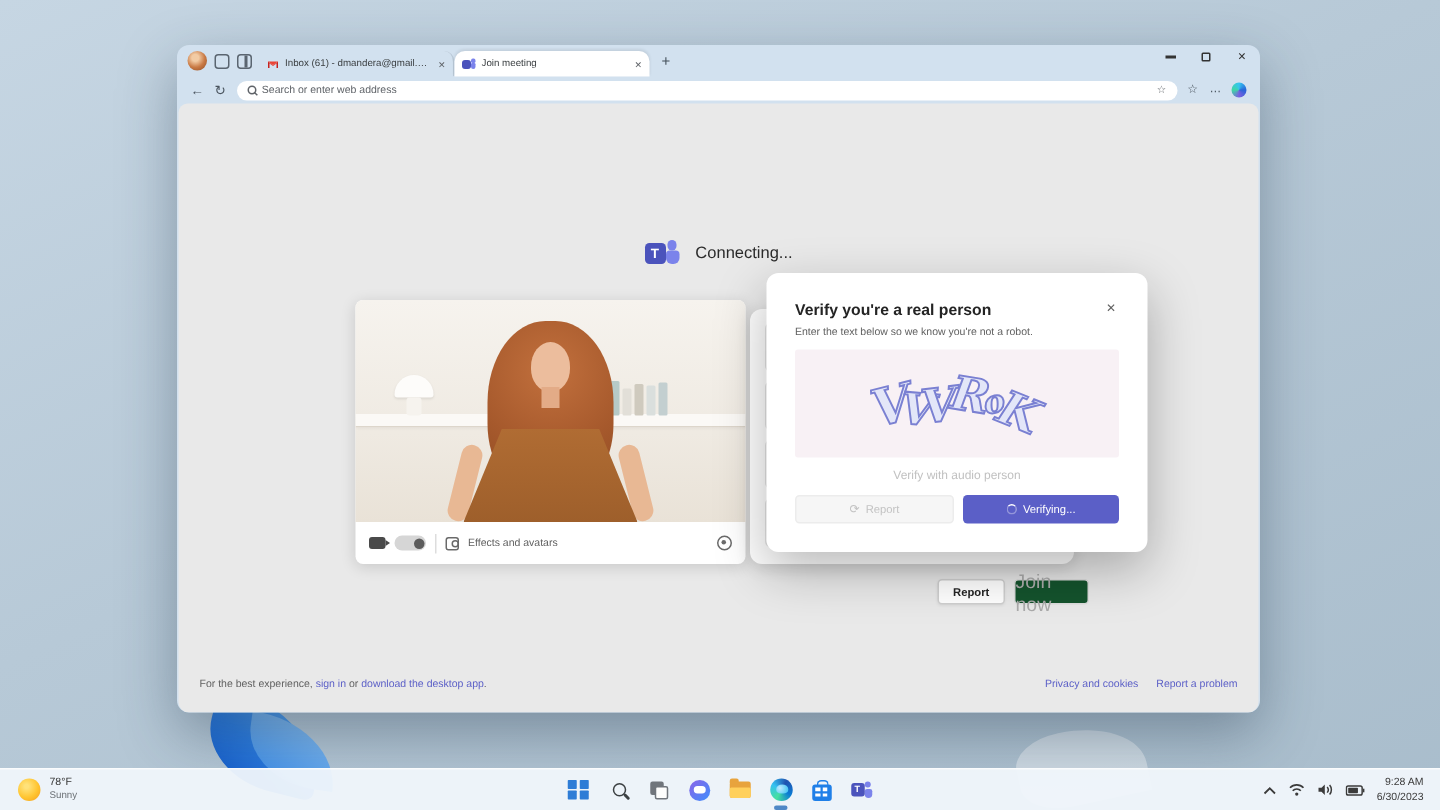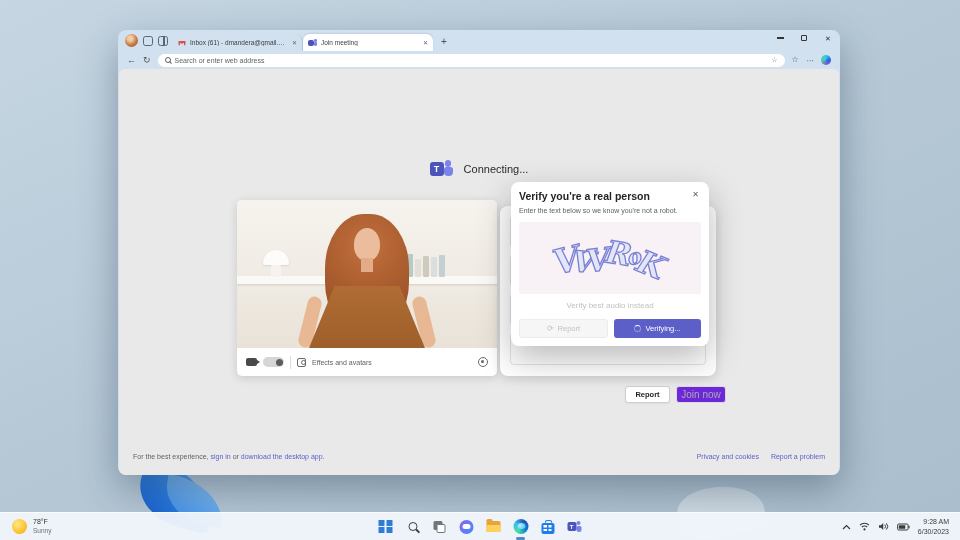--- a/index.html
+++ b/index.html
@@ -115,22 +115,22 @@
     border-radius:50%; position:relative; }
   .gear-icon::after { content:""; position:absolute; left:2.2px; top:2.2px; width:3px; height:3px;
     border-radius:50%; background:#6a6a6a; }
 
   
   .behind-panel { position:absolute; left:381px; top:137px; width:216px; height:170px;
     background:#fff; border-radius:8px; box-shadow:0 3px 10px rgba(0,0,0,.12); padding:9px 10px; }
   .bp-row { height:33px; border:1px solid #e4e4e4; border-radius:4px; margin-bottom:6px; }
 
   
-  .dialog { position:absolute; left:392px; top:113px; width:198px; background:#fff;
-    border-radius:8px; box-shadow:0 12px 34px rgba(0,0,0,.28); padding:8px; z-index:5; }
+  .dialog { position:absolute; left:392px; top:113px; width:254px; background:#fff;
+    border-radius:8px; box-shadow:0 12px 34px rgba(0,0,0,.28); padding:19px; z-index:5; }
   .dlg-head { display:flex; align-items:flex-start; }
   .dlg-title { font-size:10.5px; font-weight:bold; color:#242424; flex:1; }
   .dlg-close { font-size:8px; color:#616161; line-height:1; padding:1px 2px; }
   .dlg-sub { font-size:7px; color:#616161; margin-top:5px; }
   .captcha-box { margin-top:8px; height:72px; background:#f8f1f5; border-radius:2px;
     display:flex; align-items:center; justify-content:center; overflow:hidden; }
   .cl { font-family:"DejaVu Serif", serif; font-style:italic; font-weight:bold;
     color:#e3e6f8; -webkit-text-stroke:1.3px #7a80d2; text-stroke:1.3px #7a80d2;
     display:inline-block; line-height:1; }
   .cl0 { font-size:34px; transform:rotate(-14deg) translateY(2px); }
@@ -151,21 +151,21 @@
   .btn-verify { background:#5b5fc7; color:#fff; }
   .spinner { width:7px; height:7px; border-radius:50%; border:1.5px solid rgba(255,255,255,.35);
     border-top-color:#fff; }
 
   
   .btn-cancel { position:absolute; left:506px; top:317px; width:45px; height:17px;
     background:#fff; border:1px solid #cfcfcf; border-radius:3px; font-size:7.5px;
     font-weight:bold; color:#242424; display:flex; align-items:center; justify-content:center;
     box-shadow:0 1px 2px rgba(0,0,0,.06); }
   .btn-join { position:absolute; left:557px; top:317px; width:50px; height:17px;
-    background:#6d28d9; border:1px solid #dcdcdc; border-radius:3px; font-size:10px;
+    background:#14532d; border:1px solid #dcdcdc; border-radius:3px; font-size:13px;
     color:#ababab; display:flex; align-items:center; justify-content:center; }
 
   .page-footer { position:absolute; left:0; right:0; top:384px; display:flex;
     justify-content:space-between; padding:0 14px; font-size:7px; color:#616161; }
   .plink { color:#5b5fc7; }
   .footer-links { display:flex; gap:12px; }
 
   
   .taskbar { position:absolute; left:0; right:0; bottom:0; height:28px;
     background:rgba(240,246,251,.95); border-top:1px solid rgba(255,255,255,.7);
@@ -343,21 +343,21 @@
       </div>
       <div class="dlg-sub">Enter the text below so we know you're not a robot.</div>
       <div class="captcha-box">
         <span class="cl cl0">V</span>
         <span class="cl cl1">V</span>
         <span class="cl cl2">V</span>
         <span class="cl cl3">R</span>
         <span class="cl cl4">o</span>
         <span class="cl cl5">K</span>
       </div>
-      <div class="audio-link">Verify best audio instead</div>
+      <div class="audio-link">Verify with audio person</div>
       <div class="dlg-btns">
         <div class="btn btn-refresh">
           <span class="refresh-glyph">⟳</span>
           <span>Report</span>
         </div>
         <div class="btn btn-verify">
           <span class="spinner"></span>
           <span>Verifying...</span>
         </div>
       </div>

